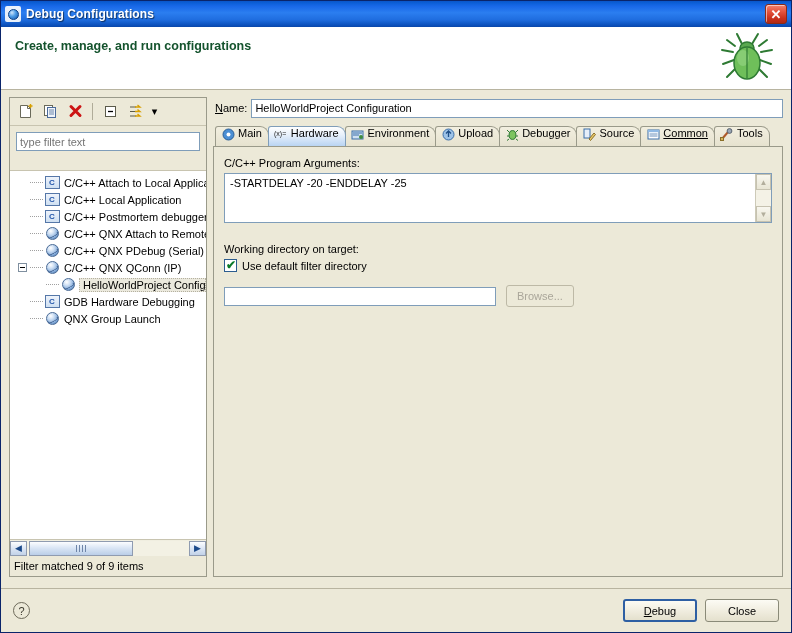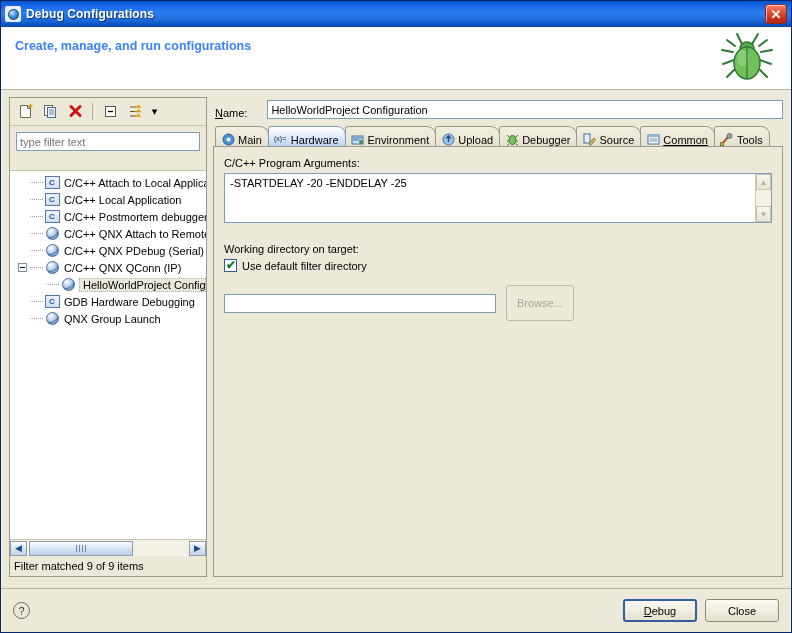--- a/index.html
+++ b/index.html
@@ -58,21 +58,21 @@
 
   
   .header {
     flex: 0 0 63px;
     background: #ffffff;
     border-bottom: 1px solid #b8b4a0;
     position: relative;
     padding: 12px 0 0 14px;
   }
   .header-title {
-    font-size: 12.5px; font-weight: bold; color: #3b82f6;
+    font-size: 12.5px; font-weight: bold; color: #14532d;
   }
   .bug {
     position: absolute; right: 14px; top: 5px;
     width: 60px; height: 56px;
   }
 
   
   .body {
     flex: 1 1 auto;
     padding: 7px 8px 0 8px;
@@ -234,22 +234,22 @@
   }
 
   
   .right-panel {
     flex: 1 1 auto;
     display: flex; flex-direction: column;
     height: 480px;
     min-width: 0;
   }
   .name-row {
-    display: flex; align-items: flex-end;
-    gap: 20px;
+    display: flex; align-items: center;
+    gap: 4px;
     height: 22px; flex: 0 0 22px;
     margin-bottom: 6px;
     padding-left: 2px;
   }
   .name-label { font-size: 11px; color: #000; }
   .name-input {
     flex: 1 1 auto; height: 19px;
     border: 1px solid #7f9db9;
     background: #fff;
     font-family: "Liberation Sans", sans-serif;
@@ -258,21 +258,21 @@
     color: #000;
   }
   .tabs {
     display: flex; align-items: flex-end;
     height: 21px; flex: 0 0 21px;
     padding-left: 2px;
     overflow: hidden;
   }
   .tab {
     height: 20px;
-    display: flex; align-items: flex-end;
+    display: flex; align-items: flex-start;
     gap: 3px;
     padding: 0 6px 0 5px;
     font-size: 11px; color: #000;
     background: linear-gradient(180deg,#f2efe0 0%,#e6e2cf 100%);
     border: 1px solid #9a9a8a;
     border-bottom: none;
     border-top-left-radius: 3px;
     border-top-right-radius: 9px;
     margin-right: -1px;
     cursor: pointer;
@@ -337,21 +337,21 @@
     color: #0a7a28; font-size: 12px; font-weight: bold;
     line-height: 13px;
   }
   .dir-row { display: flex; align-items: center; gap: 10px; }
   .dir-input {
     width: 272px; height: 19px;
     border: 1px solid #7f9db9;
     background: #fff;
   }
   .btn {
-    min-width: 66px; height: 36px;
+    min-width: 66px; height: 22px;
     border: 1px solid #8a8a78;
     border-radius: 3px;
     background: linear-gradient(180deg,#fcfbf4 0%,#f2efe2 45%,#e4e0cd 100%);
     font-family: "Liberation Sans", sans-serif;
     font-size: 11px; color: #000;
     display: inline-flex; align-items: center; justify-content: center;
     cursor: pointer;
     padding: 0 10px;
   }
   .btn.disabled { color: #aaa69a; background: #ece9d8; border-color: #bdb9a6; cursor: default; }

